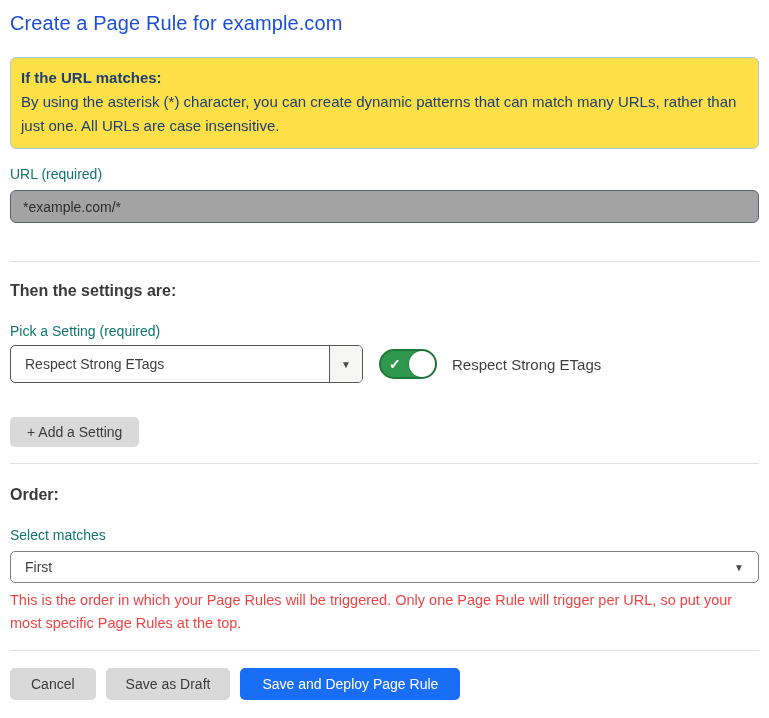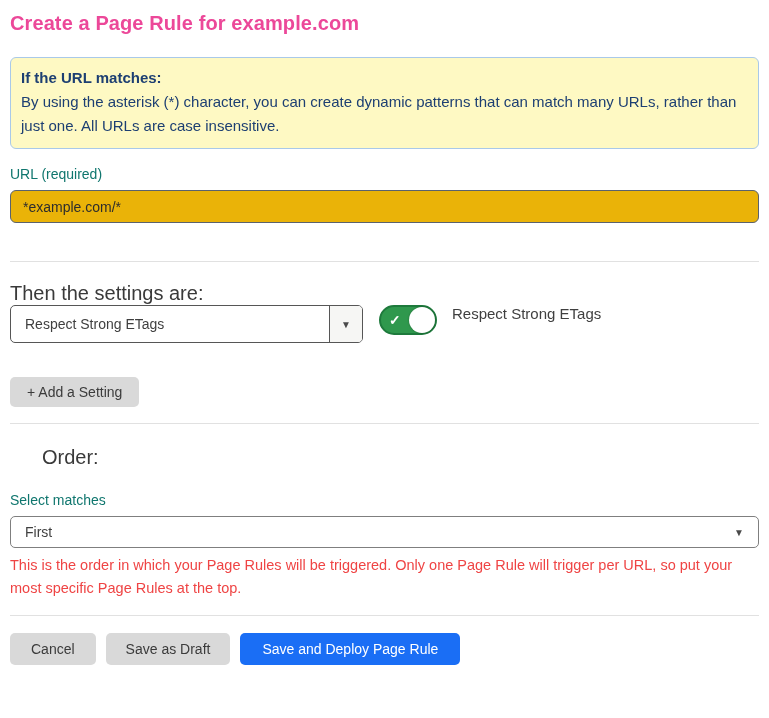--- a/index.html
+++ b/index.html
@@ -6,62 +6,62 @@
   html,body { background:#ffffff; }
   body {
     width:769px; height:718px;
     font-family:"Liberation Sans", sans-serif;
     color:#3b3b3b;
     overflow:hidden;
   }
   .page { padding:10px 10px 0 10px; }
 
   .page-title {
-    font-size:20px; font-weight:700; color:#ec4899;
+    font-size:20px; font-weight:400; color:#1d4ed8;
     margin-top:2px; letter-spacing:.1px;
   }
 
   .info-box {
     margin-top:22px;
-    background:#fef9c3;
+    background:#fde047;
     border:1px solid #a9c9e9;
     border-radius:6px;
     padding:8px 8px 10px 10px;
     font-size:15px; line-height:24px;
     color:#1d3f72;
   }
   .info-heading { font-weight:700; }
   .info-link { color:#2c6cb9; text-decoration:underline; cursor:pointer; }
   .info-link-suffix { color:#1d3f72; }
 
   .field-label {
     font-size:14px; color:#0f766e; margin-top:17px; margin-bottom:8px;
   }
 
   .url-input {
     width:100%; height:33px;
-    background:#eab308;
+    background:#a3a3a3;
     border:1px solid #5a626e;
     border-radius:6px;
     padding:0 12px;
     font-size:14px; color:#2d2d2d;
     font-family:"Liberation Sans", sans-serif;
     outline:none;
   }
 
   .divider { border:none; border-top:1px solid #e1e1e1; height:0; }
   .divider-1 { margin-top:38px; }
   .divider-2 { margin-top:16px; }
   .divider-3 { margin-top:15px; }
 
   .section-heading {
-    font-size:20px; font-weight:400; color:#3a3a3a; margin-top:20px;
+    font-size:16px; font-weight:700; color:#3a3a3a; margin-top:20px;
   }
 
-  .setting-row { display:flex; }
+  .setting-row { display:flex; align-items:center; }
 
   .setting-select {
     width:353px; height:38px;
     background:#fff;
     border:1px solid #565656;
     border-radius:5px;
     display:flex; align-items:stretch;
     cursor:pointer;
   }
   .setting-select .select-value {
@@ -147,40 +147,41 @@
     <div class="info-body">By using the asterisk (*) character, you can create dynamic patterns that can match many URLs, rather than just one. All URLs are case insensitive.</div>
   </div>
 
   <div class="field-label">URL (required)</div>
   <input class="url-input" type="text" value="*example.com/*" style="">
 
   <hr class="divider divider-1">
 
   <div class="section-heading">Then the settings are:</div>
 
+  <div class="field-label" style="margin-top:23px; margin-bottom:6px;">Pick a Setting (required)</div>
 
   <div class="setting-row">
     <div class="setting-select">
       <div class="select-value">Respect Strong ETags</div>
       <div class="arrow-box">
           <span>▼</span>
         </div>
     </div>
     <div class="toggle">
       <span class="check-icon">✓</span>
       <span class="knob"></span>
     </div>
     <div class="toggle-label">Respect Strong ETags</div>
   </div>
 
   <button class="btn btn-gray add-setting-btn">+ Add a Setting</button>
 
   <hr class="divider divider-2">
 
-  <div class="section-heading" style="margin-top:22px;margin-left:32px;">Order:</div>
+  <div class="section-heading" style="margin-top:22px;">Order:</div>
 
   <div class="field-label" style="margin-top:23px;">Select matches</div>
 
   <div class="order-select">
     <span>First</span>
     <span class="chev">▼</span>
   </div>
 
   <div class="help-text">This is the order in which your Page Rules will be triggered. Only one Page Rule will trigger per URL, so put your most specific Page Rules at the top.</div>
 

